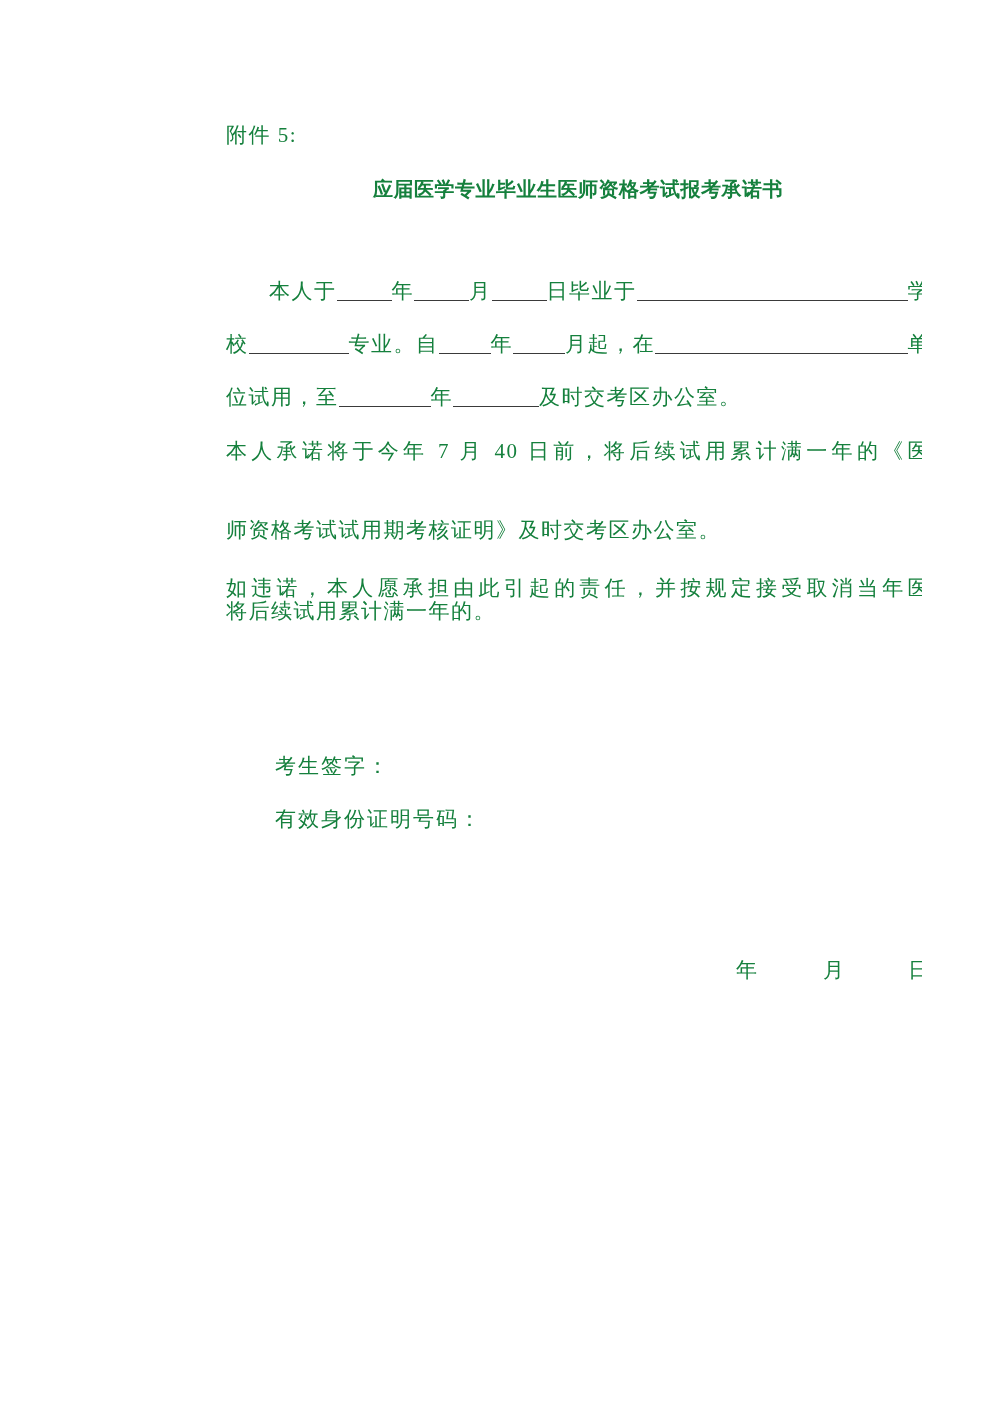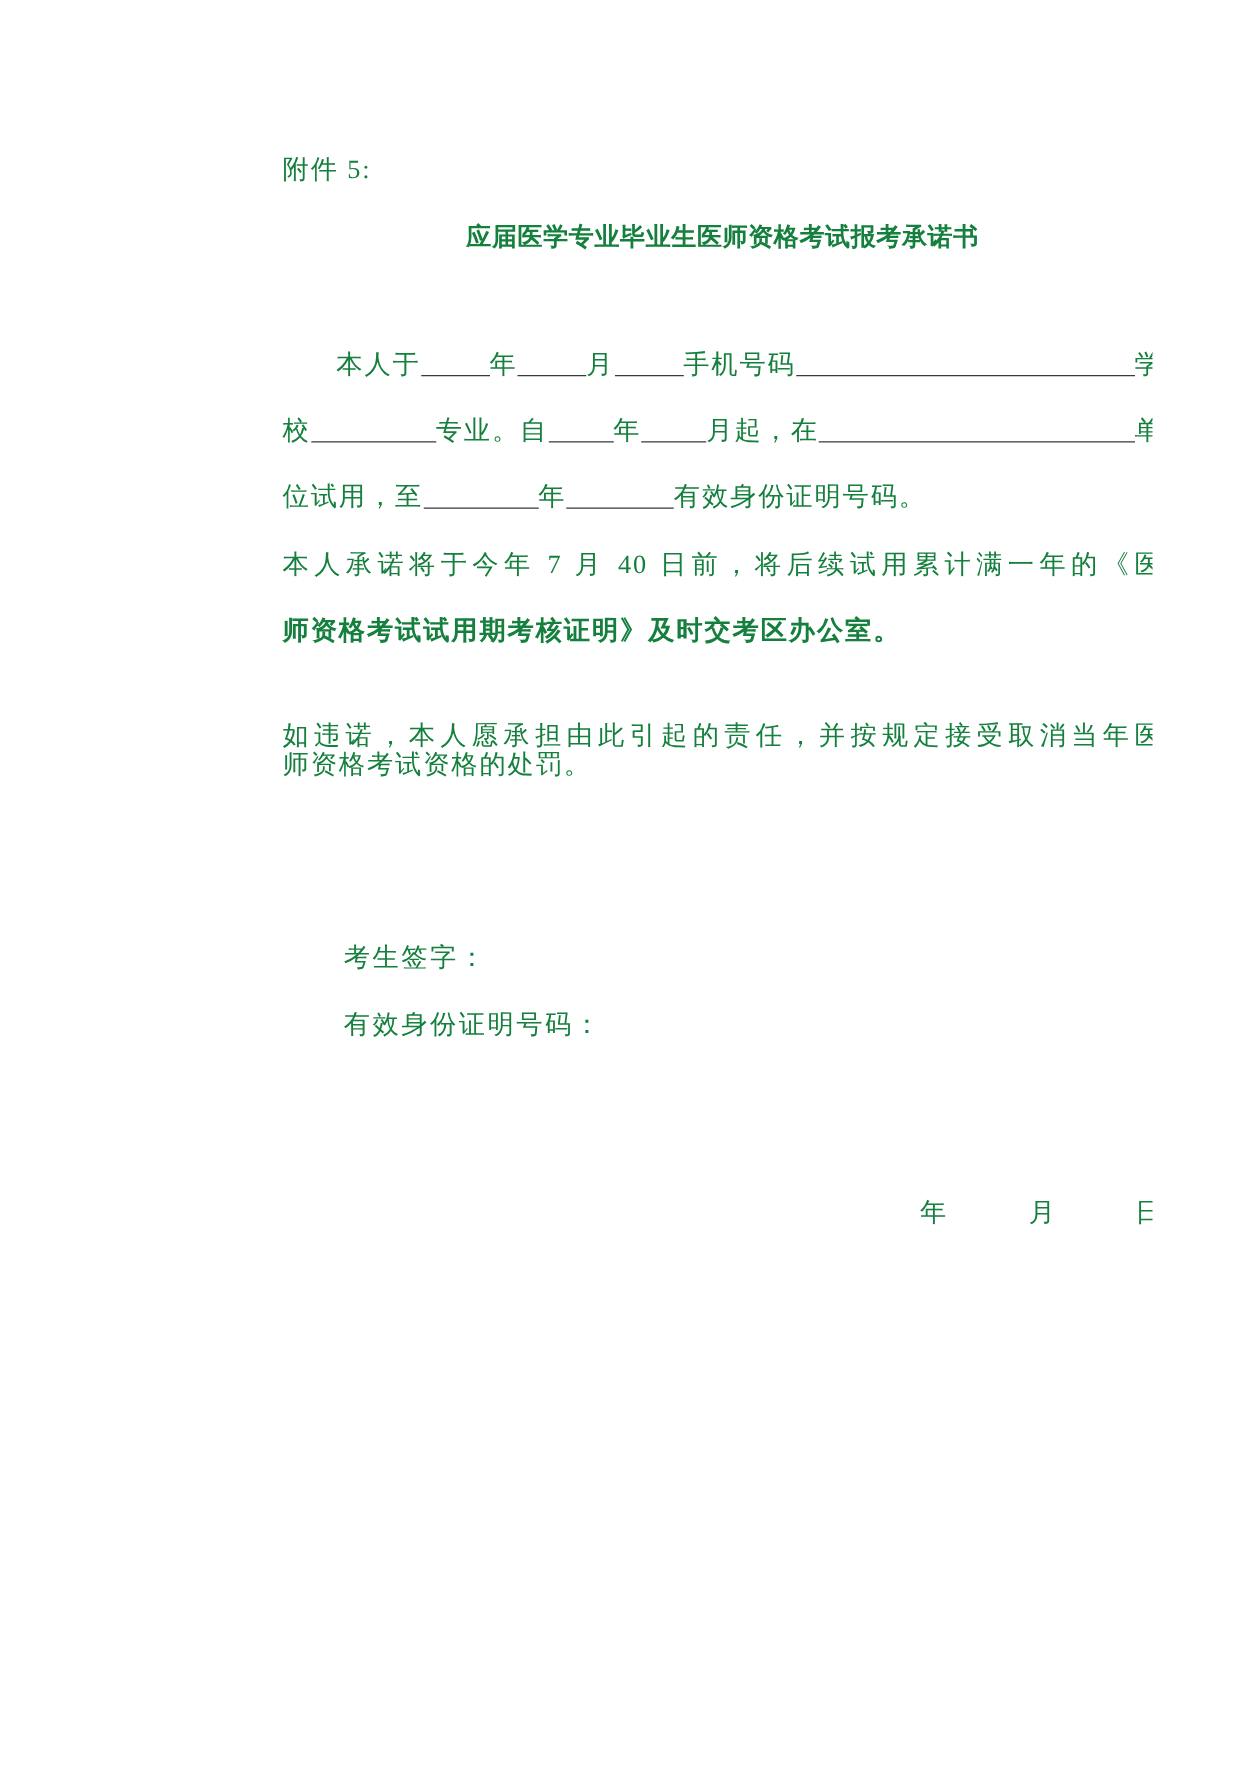--- a/index.html
+++ b/index.html
@@ -64,21 +64,21 @@
 
   <div class="doc-title" style="position:absolute;">应届医学专业毕业生医师资格考试报考承诺书</div>
 
   <div class="abs line fline" style="top:278px;">
     <span class="seg indent">本人于</span>
     <div class="bl w55"></div>
     <span class="seg">年</span>
     <div class="bl w55"></div>
     <span class="seg">月</span>
     <div class="bl w55"></div>
-    <span class="seg">手机号码</span>
+    <span class="seg">日毕业于</span>
     <div class="bl fill"></div>
     <span class="seg">学</span>
   </div>
 
   <div class="abs line fline" style="top:331px;">
     <span class="seg">校</span>
     <div class="bl w100"></div>
     <span class="seg">专业。自</span>
     <div class="bl w52"></div>
     <span class="seg">年</span>
@@ -86,28 +86,28 @@
     <span class="seg">月起，在</span>
     <div class="bl fill"></div>
     <span class="seg">单</span>
   </div>
 
   <div class="abs line fline" style="top:384px;">
     <span class="seg">位试用，至</span>
     <div class="bl w92"></div>
     <span class="seg">年</span>
     <div class="bl w86"></div>
-    <span class="seg">有效身份证明号码。</span>
+    <span class="seg">及时交考区办公室。</span>
   </div>
 
   <div class="abs line just" style="top:438px;">本人承诺将于今年 7 月 40 日前，将后续试用累计满一年的《医</div>
-  <div class="abs line" style="top:491px;font-weight:bold;">师资格考试试用期考核证明》及时交考区办公室。</div>
+  <div class="abs line" style="top:517px;">师资格考试试用期考核证明》及时交考区办公室。</div>
 
   <div class="abs line just" style="top:575px;">如违诺，本人愿承担由此引起的责任，并按规定接受取消当年医</div>
-  <div class="abs line" style="top:598px;">师资格考试资格的处罚。</div>
+  <div class="abs line" style="top:598px;">将后续试用累计满一年的。</div>
 
   <div class="abs line sig" style="top:806px;">有效身份证明号码：</div>
   <div class="abs line sig" style="top:753px;">考生签字：</div>
 
   <div class="abs line dateline" style="top:957px; height:26px;">
     <span class="d-year">年</span>
     <span class="d-month">月</span>
     <span class="d-day">日</span>
   </div>
 

